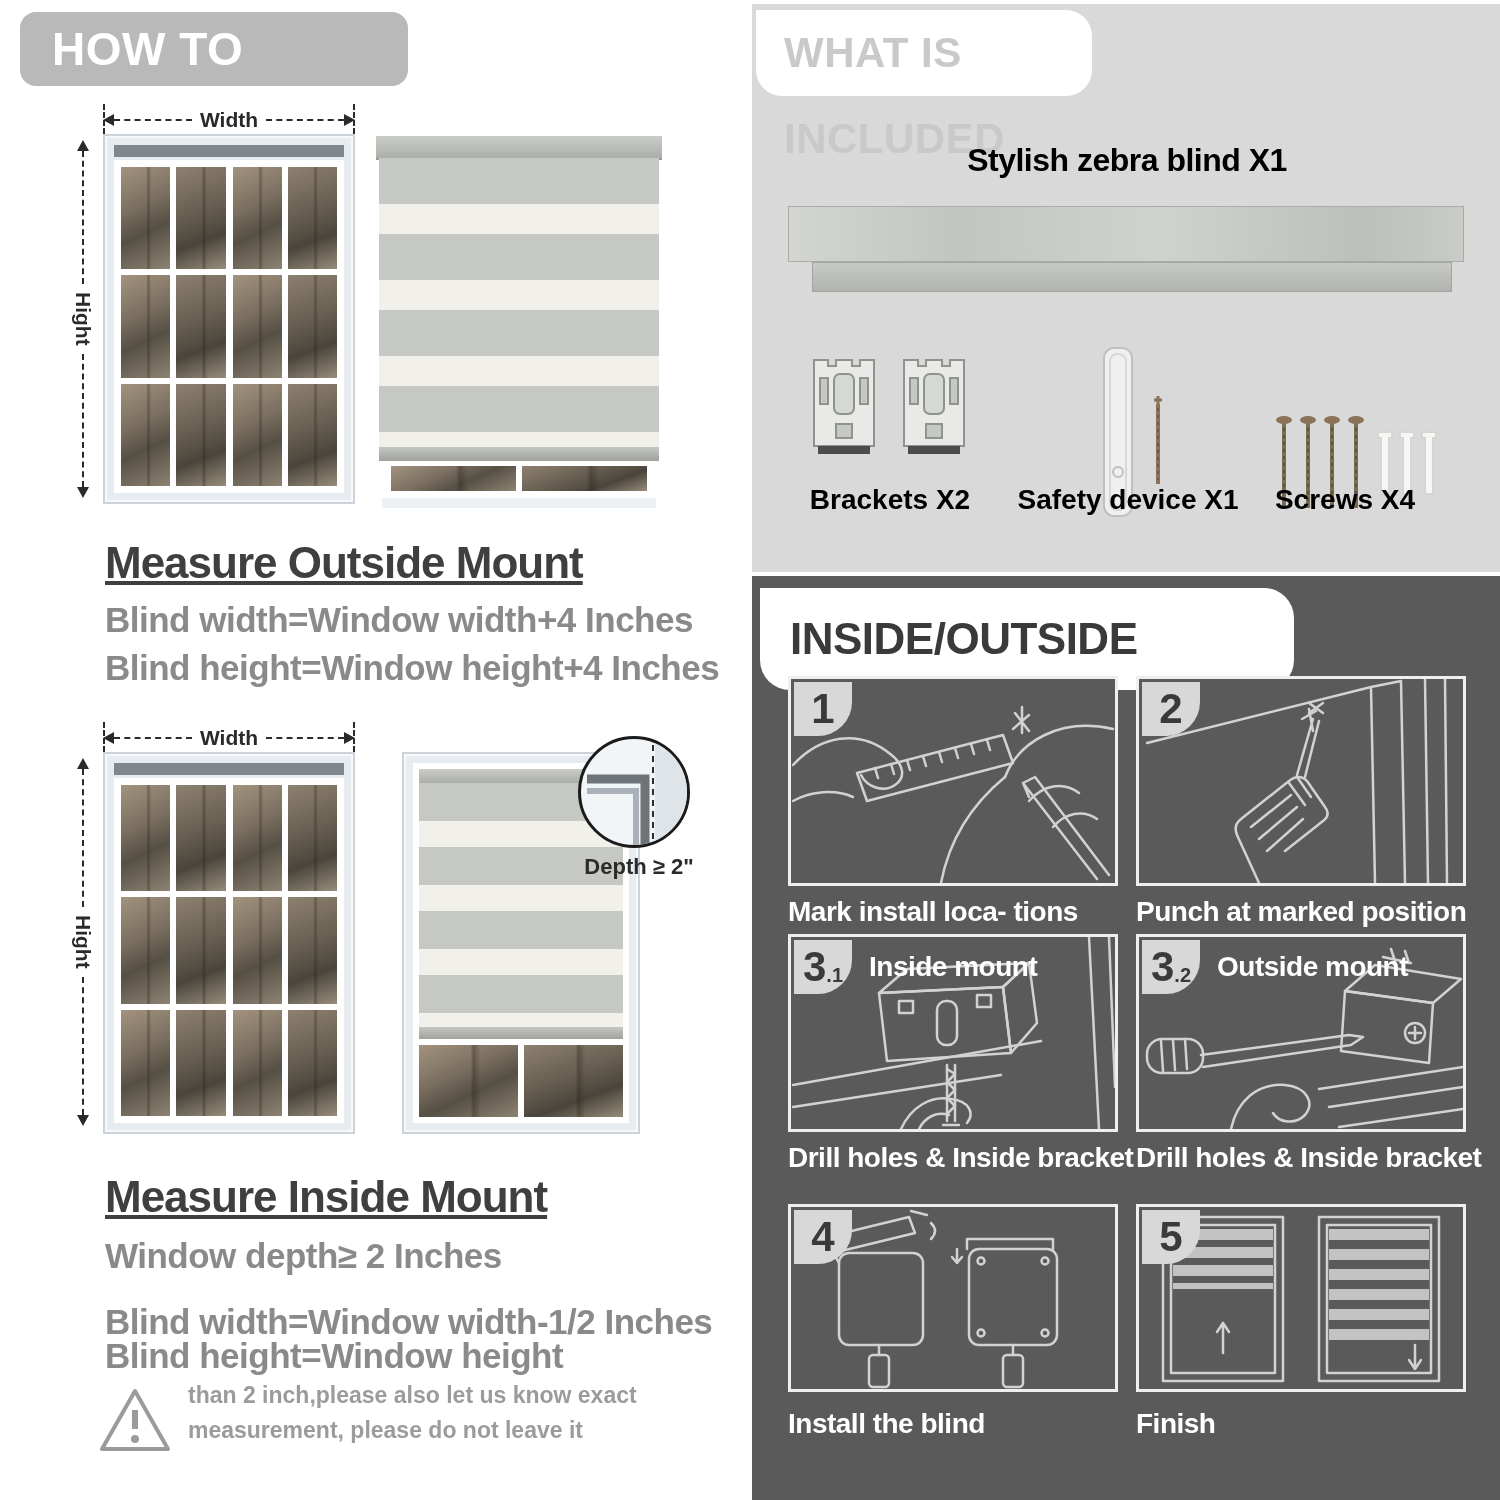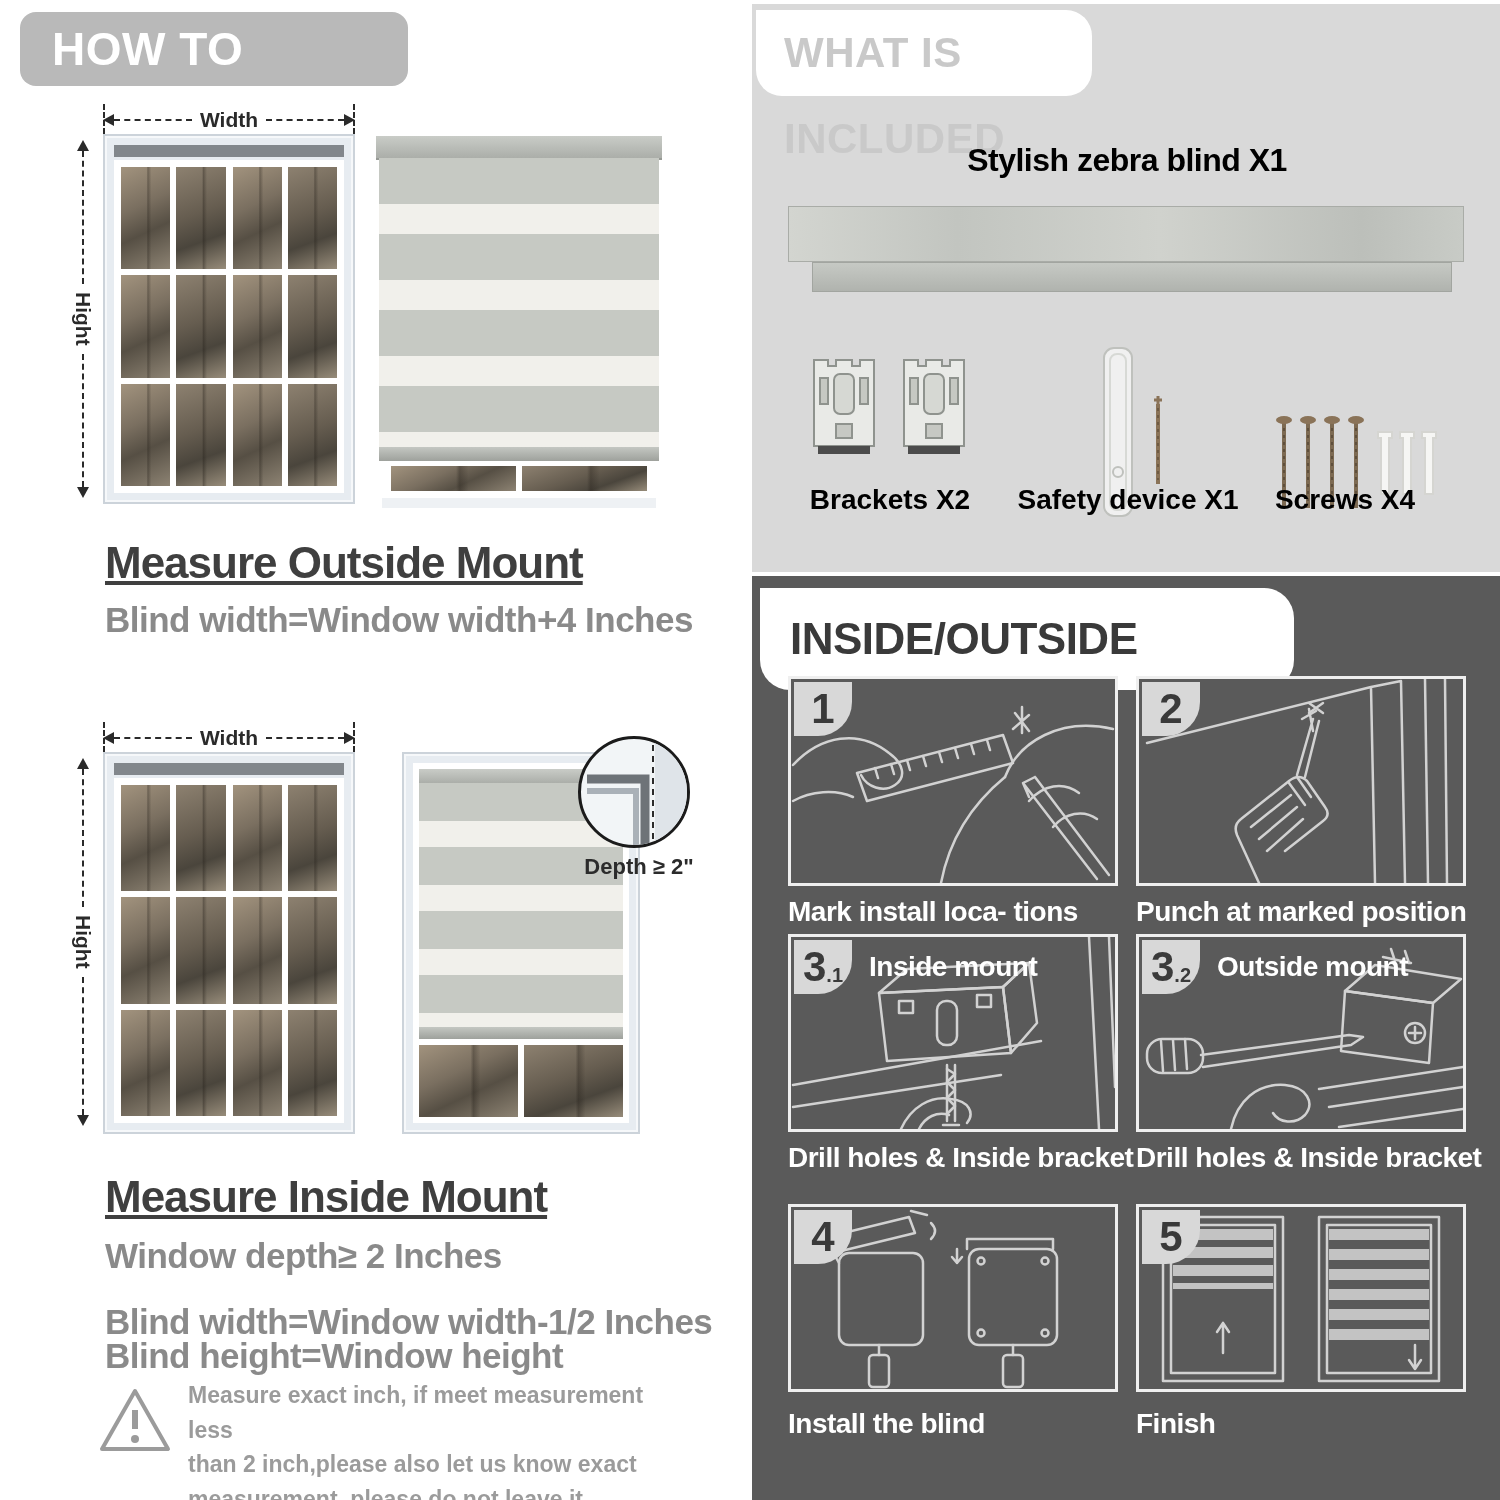--- a/index.html
+++ b/index.html
@@ -137,20 +137,21 @@
     <div class="zb-bottomrail" style="margin:0 3px;height:14px;"></div>
     <div class="zb-winrow" style="margin:0 10px;height:26px;">
       <div class="pane"></div>
       <div class="pane"></div>
     </div>
     <div style="margin:0 6px;height:10px;background:#eef1f4;border-top:2px solid #fff;"></div>
   </div>
 
   <div class="abs sec-title" style="left:105px;top:538px;">Measure Outside Mount</div>
   <div class="abs sec-line" style="left:105px;top:600px;">Blind width=Window width+4 Inches</div>
+  <div class="abs sec-line" style="left:105px;top:648px;">Blind height=Window height+4 Inches</div>
 
   <div class="abs dim-h" style="left:103px;top:726px;width:252px;">
     <span class="tick-v" style="position:absolute;left:0;top:-4px;"></span>
     <span class="tick-v" style="position:absolute;right:0;top:-4px;"></span>
     <span class="ah-l"></span>
     <span class="dash"></span>
     <span class="lbl">Width</span>
     <span class="dash"></span>
     <span class="ah-r"></span>
   </div>
@@ -213,21 +214,20 @@
   <div class="abs sec-line" style="left:105px;top:1336px;">Blind height=Window height</div>
 
   <div class="abs" style="left:95px;top:1384px;">
     <svg width="80" height="74" viewBox="0 0 80 74">
       <path d="M40 7 L73 65 L7 65 Z" fill="none" stroke="#9b9b9b" stroke-width="4" stroke-linejoin="round"></path>
       <line x1="40" y1="26" x2="40" y2="45" stroke="#9b9b9b" stroke-width="6"></line>
       <circle cx="40" cy="55" r="4" fill="#9b9b9b"></circle>
     </svg>
   </div>
   <div class="abs note-text" style="left:188px;top:1378px;width:480px;">
-    <div>Measure exact inch, if meet measurement less</div>
     <div>than 2 inch,please also let us know exact</div>
     <div>measurement, please do not leave it</div>
   </div>
 
   <div class="abs badge-included">WHAT IS INCLUDED</div>
 
   <div class="abs product-label" style="left:860px;top:142px;width:534px;">Stylish zebra blind X1</div>
 
   <div class="abs rail-main" style="left:788px;top:206px;width:676px;height:56px;"></div>
   <div class="abs rail-lip" style="left:812px;top:262px;width:640px;height:30px;"></div>

